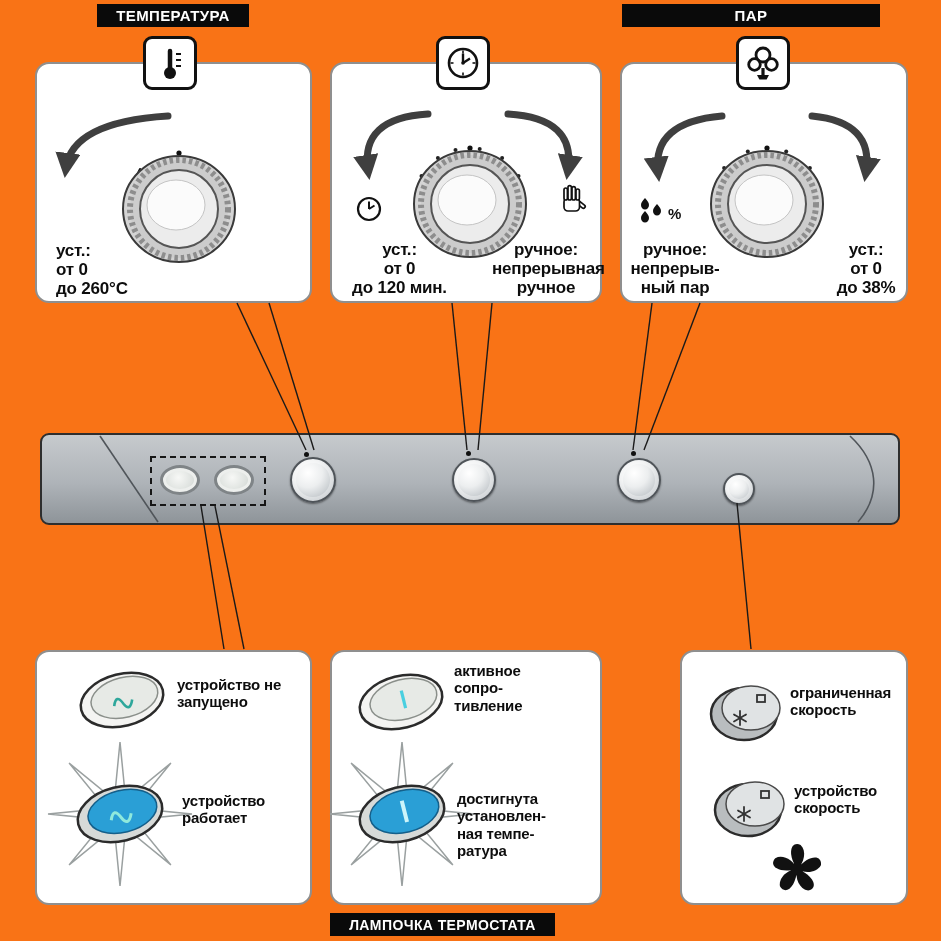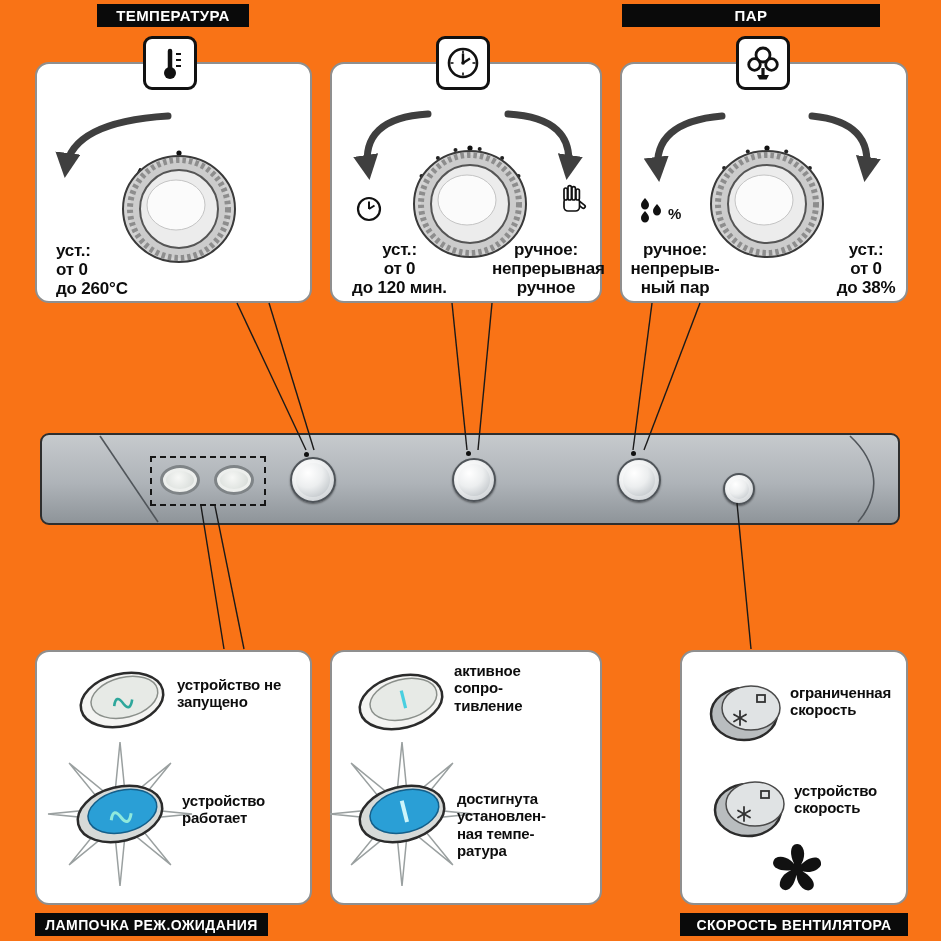--- a/index.html
+++ b/index.html
@@ -274,25 +274,22 @@
         <path id="bl" d="M29 29 C40 15 54 14 53 25 C49 33 37 34 29 29 Z"></path>
         <use href="#bl" transform="rotate(72 29 29)"></use>
         <use href="#bl" transform="rotate(144 29 29)"></use>
         <use href="#bl" transform="rotate(216 29 29)"></use>
         <use href="#bl" transform="rotate(288 29 29)"></use>
         <circle cx="29" cy="29" r="6.5"></circle>
       </g>
     </svg>
   </div>
 
-  <div class="tag small" style="left:35px;top:913px;width:233px">
-    <span>ЛАМПОЧКА РЕЖ.ОЖИДАНИЯ</span>
-  </div>
-  <div class="tag small" style="left:680px;top:913px;width:228px">
-    <span>СКОРОСТЬ ВЕНТИЛЯТОРА</span>
+  <div class="tag small" style="left:330px;top:913px;width:225px">
+    <span>ЛАМПОЧКА ТЕРМОСТАТА</span>
   </div>
 
   <svg class="overlay" width="941" height="941" viewBox="0 0 941 941">
     <defs>
       <marker id="ah" viewBox="0 0 10 10" refX="6" refY="5" markerWidth="3.6" markerHeight="3.6" orient="auto-start-reverse">
         <path d="M0 0 L10 5 L0 10 z" fill="#3f3f3f"></path>
       </marker>
     </defs>
 
     <g fill="none" stroke-width="7" stroke-linecap="round">

